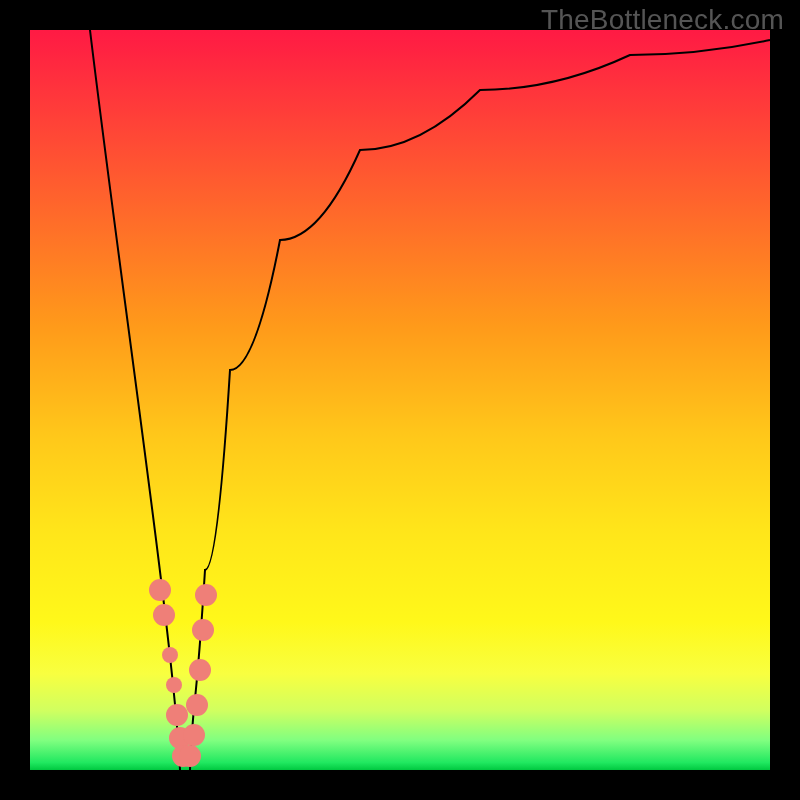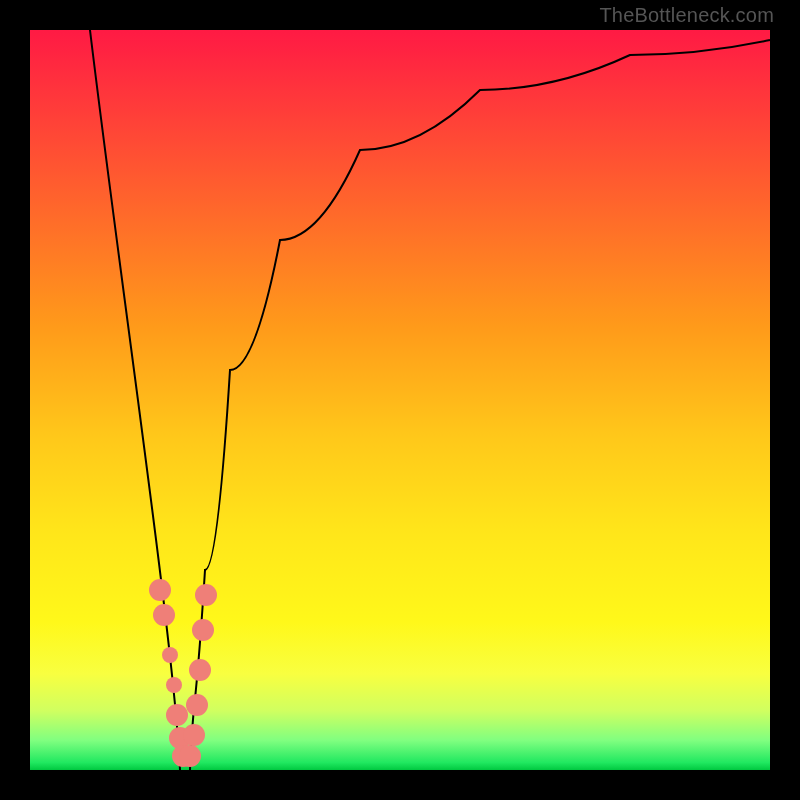--- a/index.html
+++ b/index.html
@@ -35,23 +35,23 @@
       #f8ff40 87%,
       #d0ff60 92%,
       #80ff80 96%,
       #20e860 99%,
       #00c840 100%
     );
   }
   .watermark {
     position: absolute;
     top: 4px;
-    right: 26px;
+    right: 16px;
     font-family: Arial, Helvetica, sans-serif;
-    font-size: 20px;
+    font-size: 28px;
     color: #555;
     font-weight: 500;
     letter-spacing: 0.2px;
   }
   svg.curves {
     position: absolute;
     left: 0;
     top: 0;
     width: 740px;
     height: 740px;

